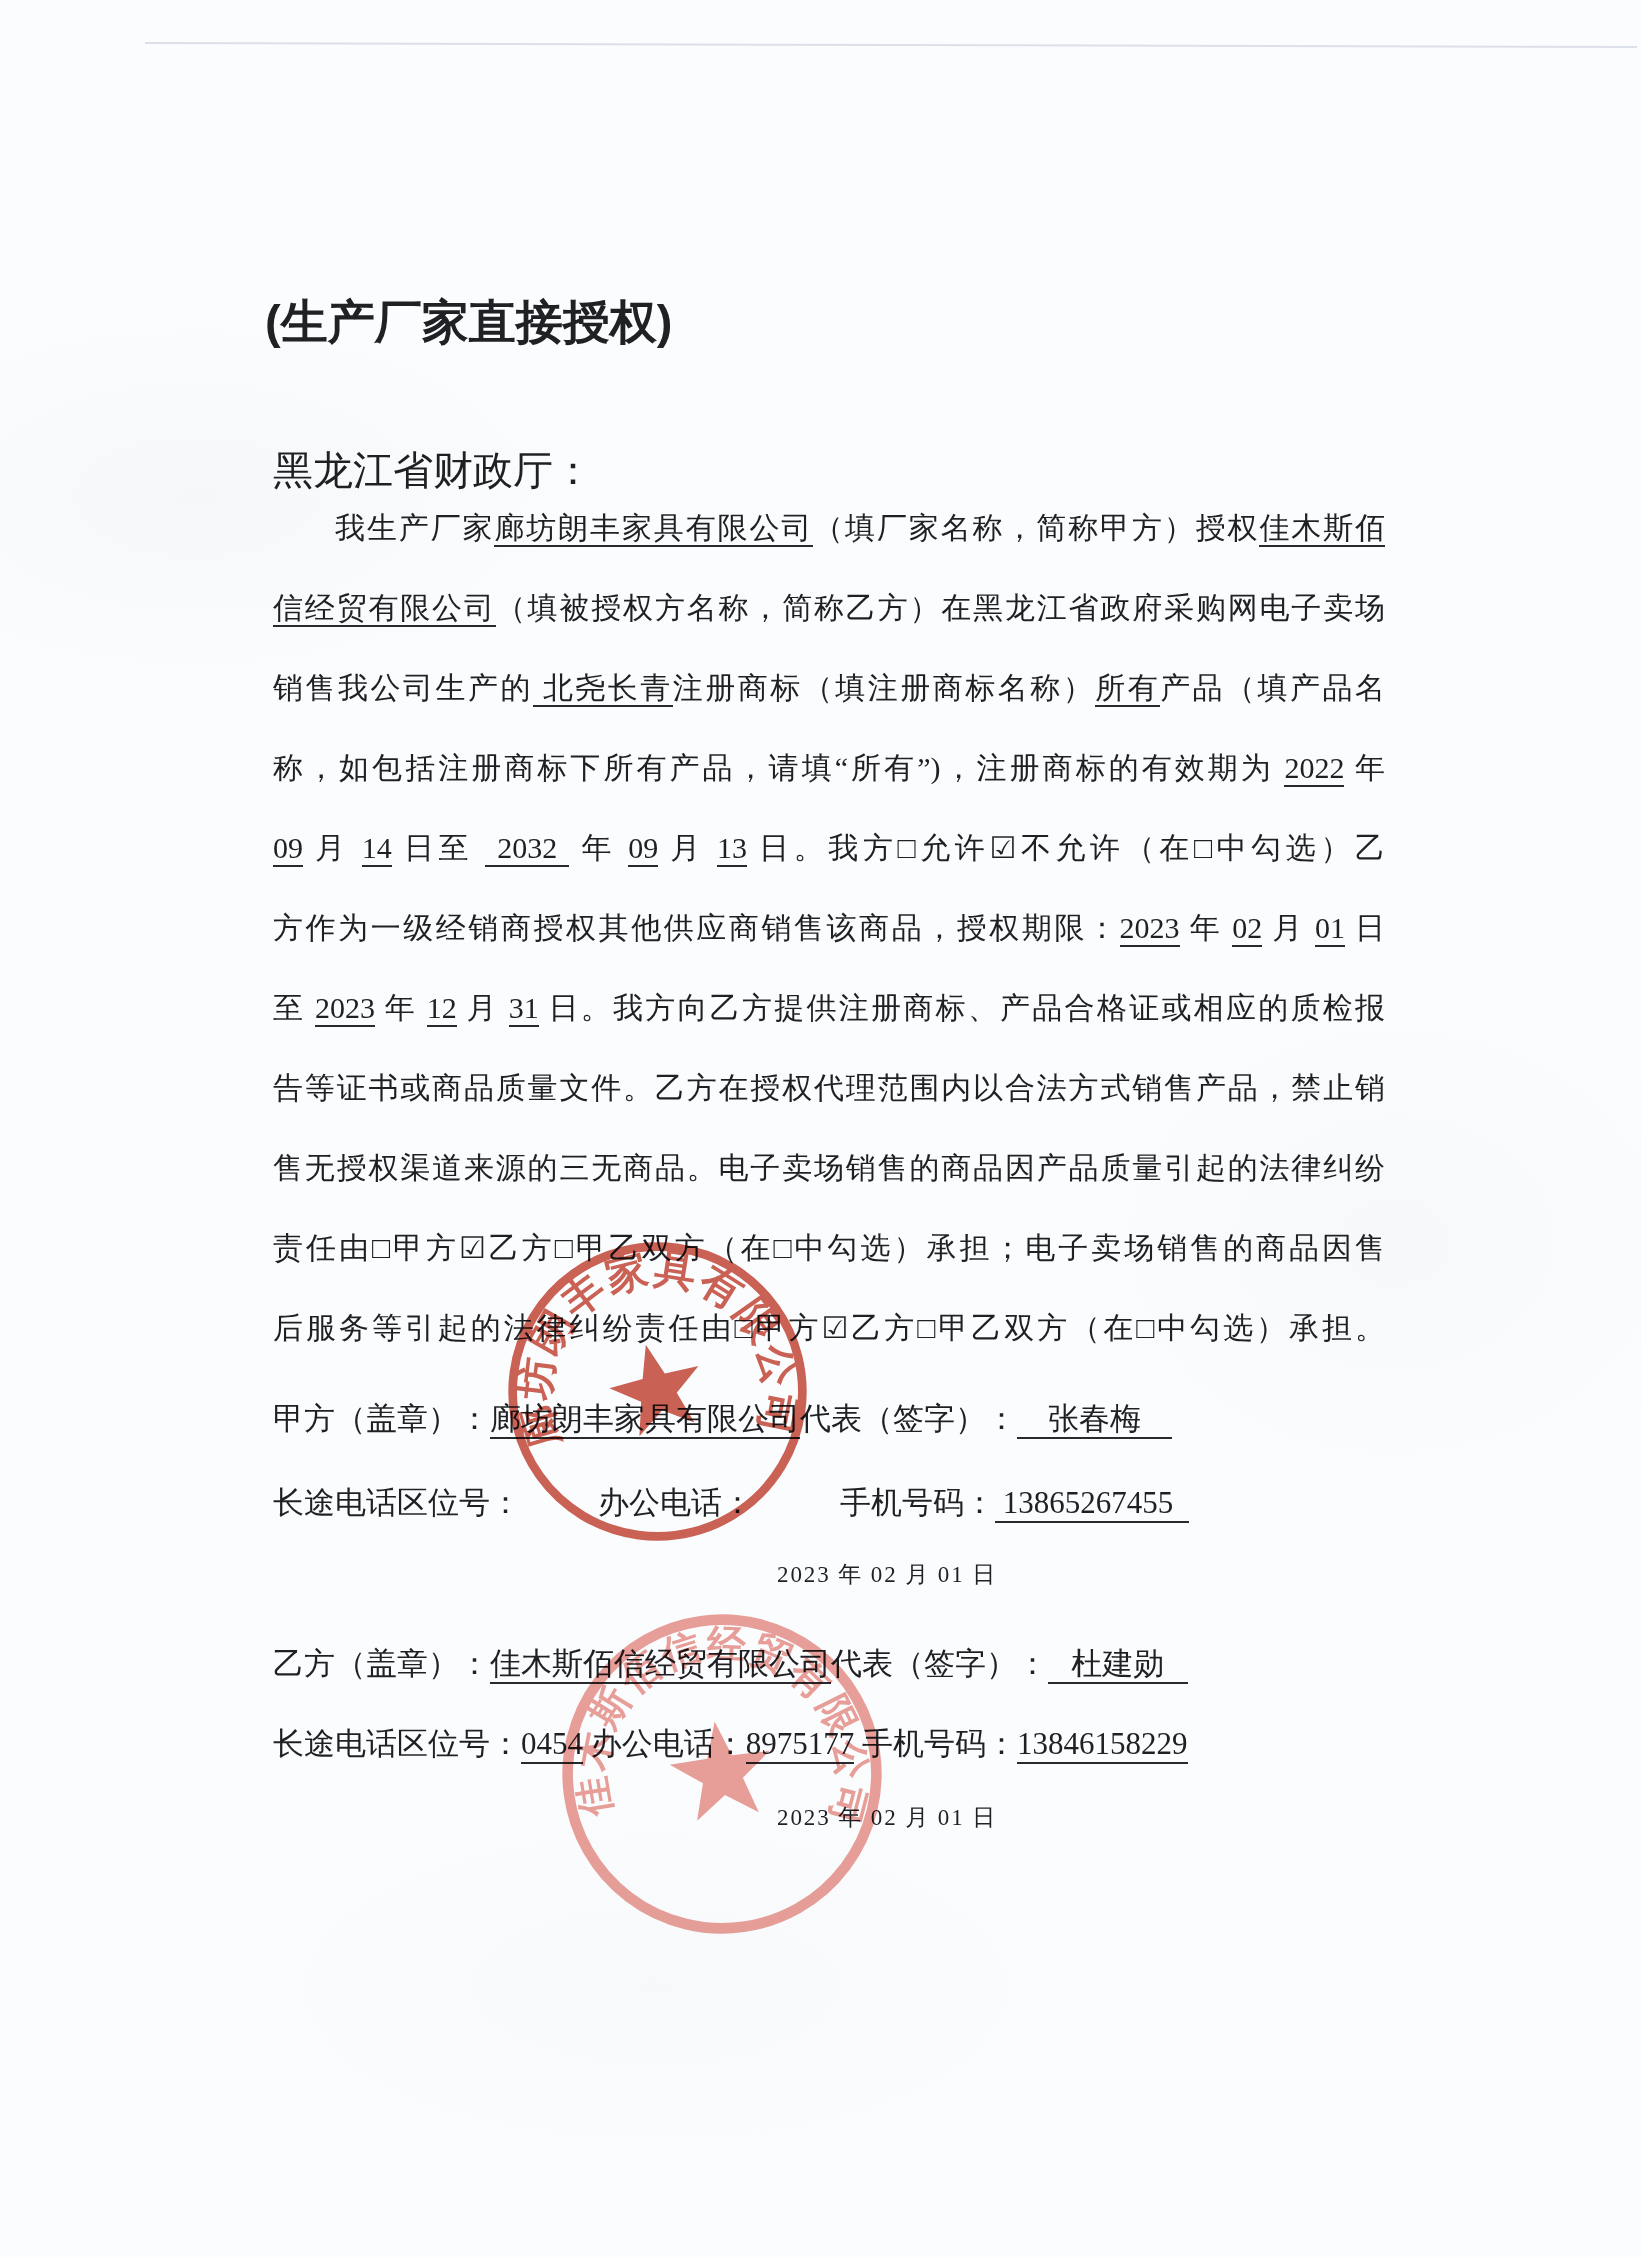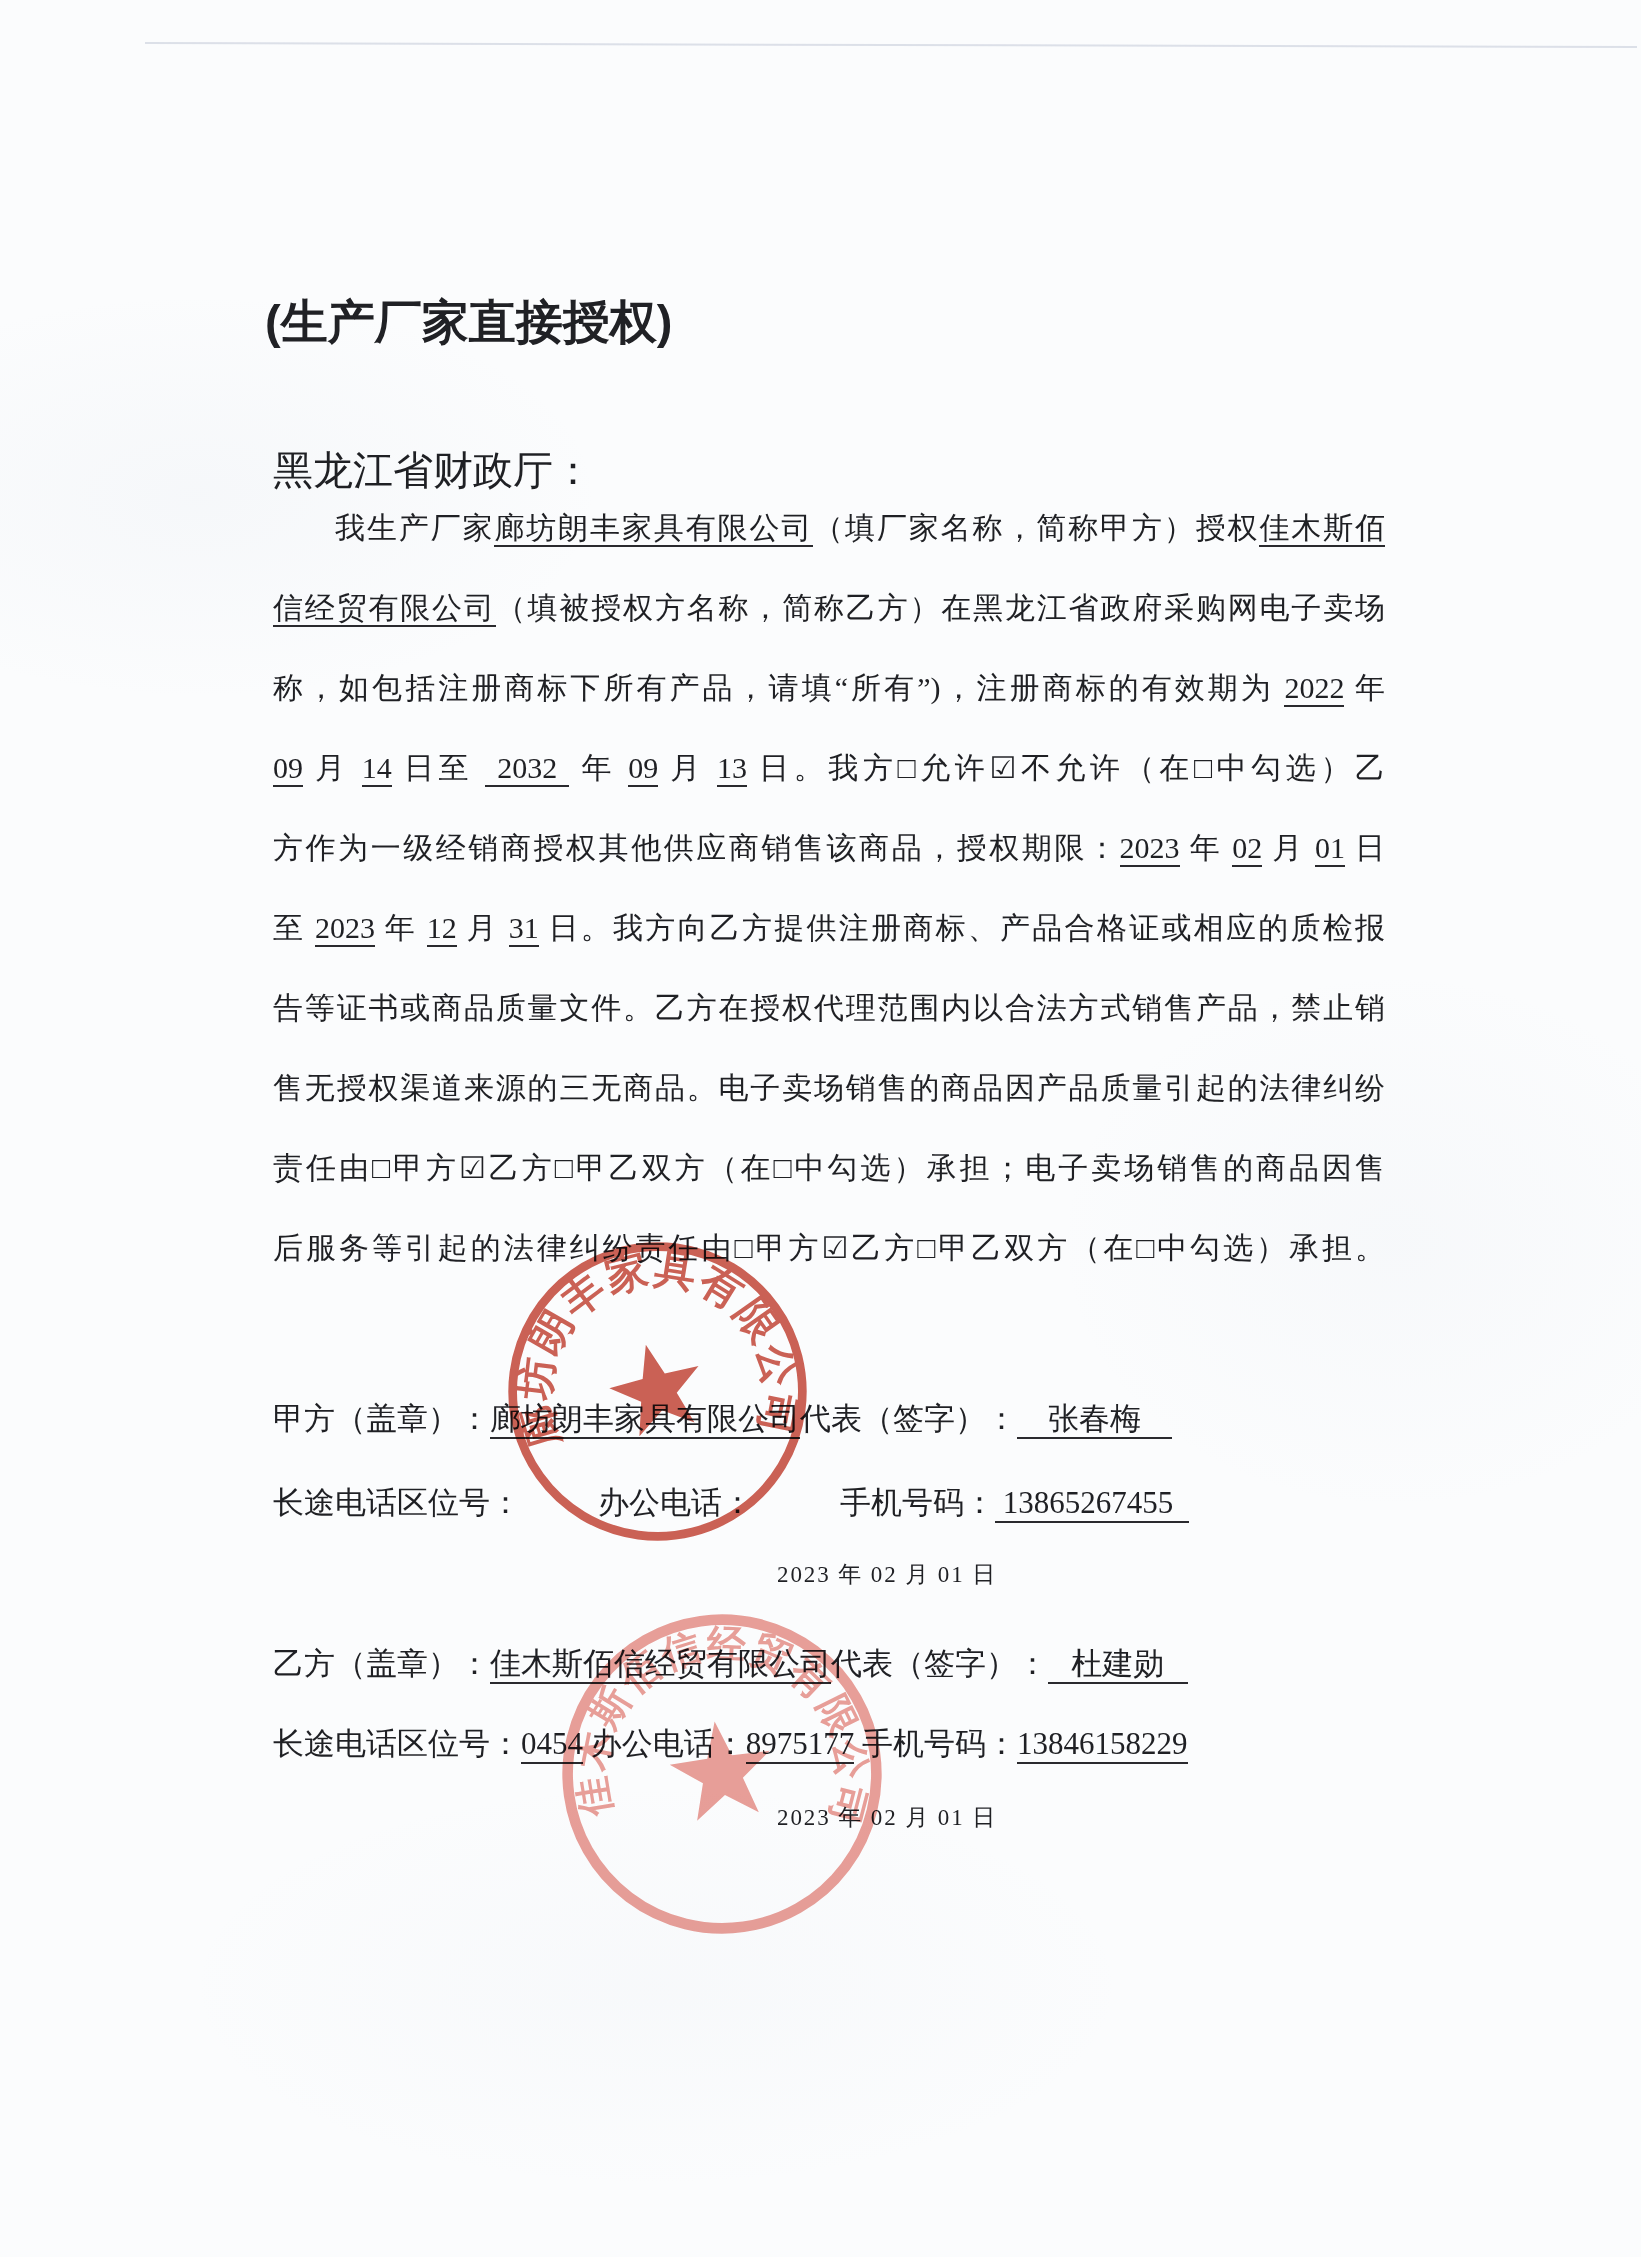--- a/index.html
+++ b/index.html
@@ -49,20 +49,21 @@
 
   <div class="scanline"></div>
 
   <div class="subtitle">(生产厂家直接授权)</div>
 
   <div class="salutation">黑龙江省财政厅：</div>
 
   <div class="para" id="para">
       <div class="bline ind"><span class="seg">我生产厂家</span><span class="seg u">廊坊朗丰家具有限公司</span><span class="seg">（填厂家名称，简称甲方）授权</span><span class="seg u">佳木斯佰</span></div>
       <div class="bline"><span class="seg u">信经贸有限公司</span><span class="seg">（填被授权方名称，简称乙方）在黑龙江省政府采购网电子卖场</span></div>
+      <div class="bline"><span class="seg">销售我公司生产的</span><span class="seg u">&nbsp;北尧长青</span><span class="seg">注册商标（填注册商标名称）</span><span class="seg u">所有</span><span class="seg">产品（填产品名</span></div>
       <div class="bline"><span class="seg">称，如包括注册商标下所有产品，请填“所有”)，注册商标的有效期为 </span><span class="seg u">2022</span><span class="seg"> 年</span></div>
       <div class="bline"><span class="seg u">09</span><span class="seg"> 月 </span><span class="seg u">14</span><span class="seg"> 日至 </span><span class="seg u">&nbsp;2032&nbsp;</span><span class="seg"> 年 </span><span class="seg u">09</span><span class="seg"> 月 </span><span class="seg u">13</span><span class="seg"> 日。我方□允许☑不允许（在□中勾选）乙</span></div>
       <div class="bline"><span class="seg">方作为一级经销商授权其他供应商销售该商品，授权期限：</span><span class="seg u">2023</span><span class="seg"> 年 </span><span class="seg u">02</span><span class="seg"> 月 </span><span class="seg u">01</span><span class="seg"> 日</span></div>
       <div class="bline"><span class="seg">至 </span><span class="seg u">2023</span><span class="seg"> 年 </span><span class="seg u">12</span><span class="seg"> 月 </span><span class="seg u">31</span><span class="seg"> 日。我方向乙方提供注册商标、产品合格证或相应的质检报</span></div>
       <div class="bline"><span class="seg">告等证书或商品质量文件。乙方在授权代理范围内以合法方式销售产品，禁止销</span></div>
       <div class="bline"><span class="seg">售无授权渠道来源的三无商品。电子卖场销售的商品因产品质量引起的法律纠纷</span></div>
       <div class="bline"><span class="seg">责任由□甲方☑乙方□甲乙双方（在□中勾选）承担；电子卖场销售的商品因售</span></div>
       <div class="bline"><span class="seg">后服务等引起的法律纠纷责任由□甲方☑乙方□甲乙双方（在□中勾选）承担。</span></div>
     </div>
 

